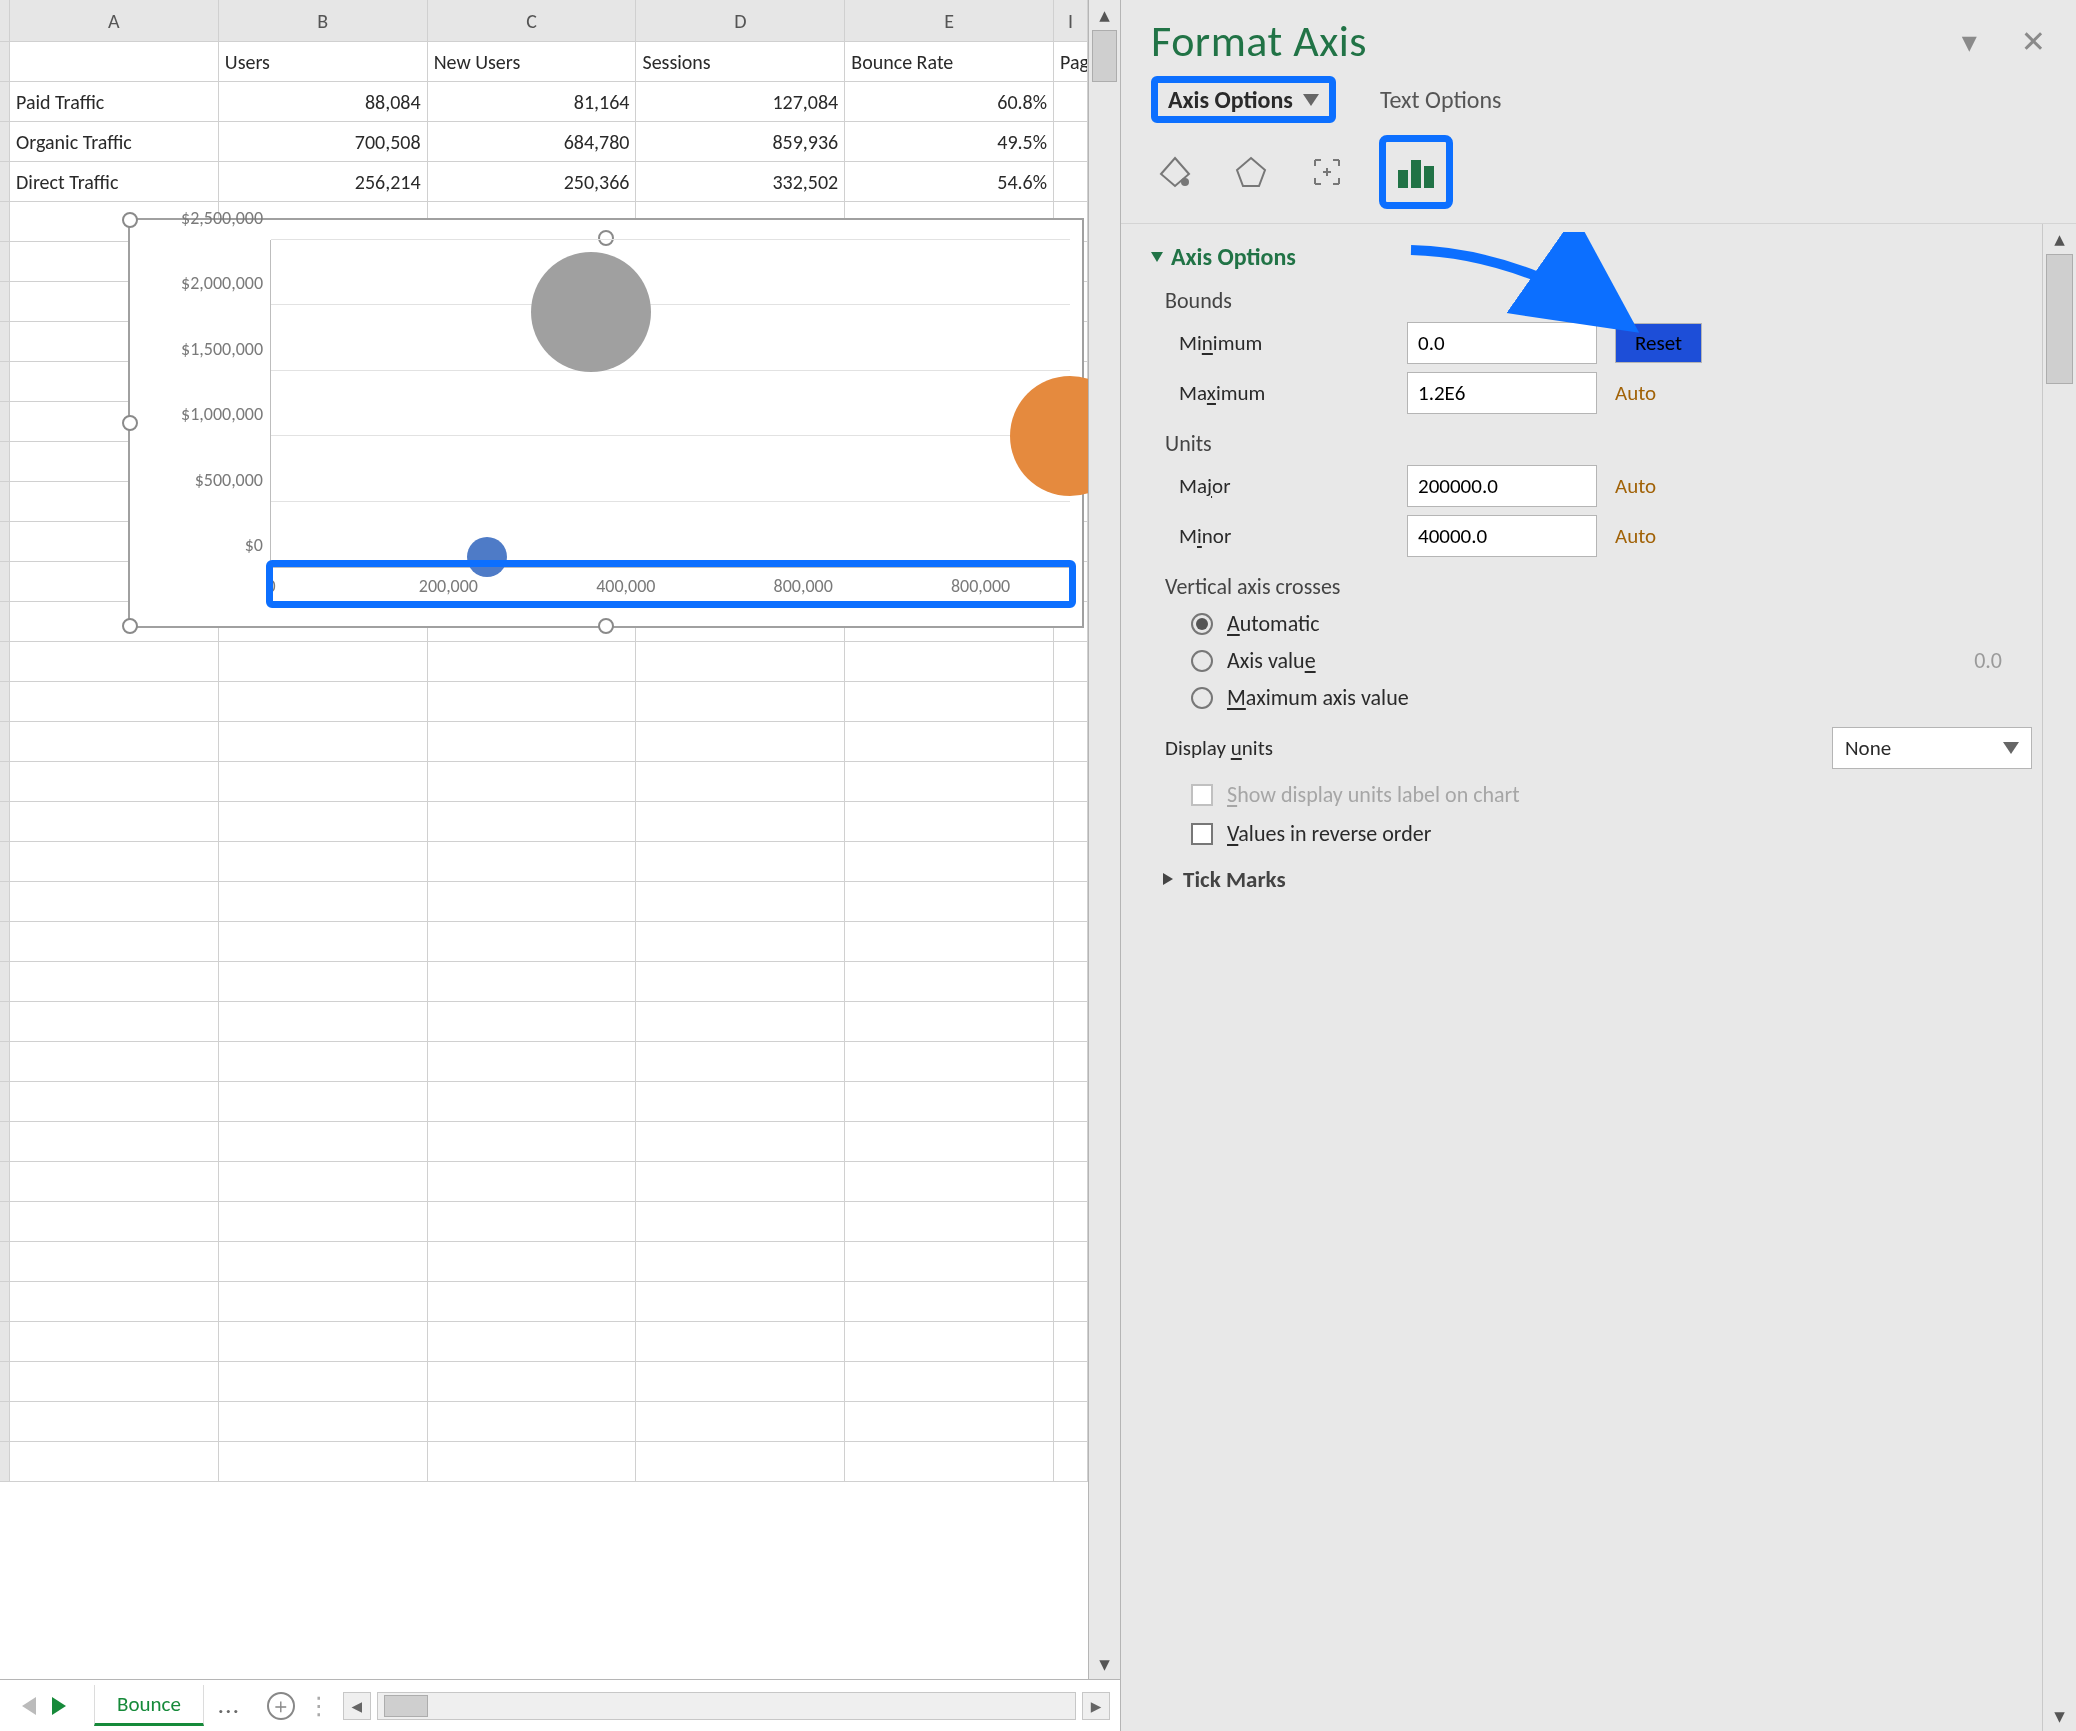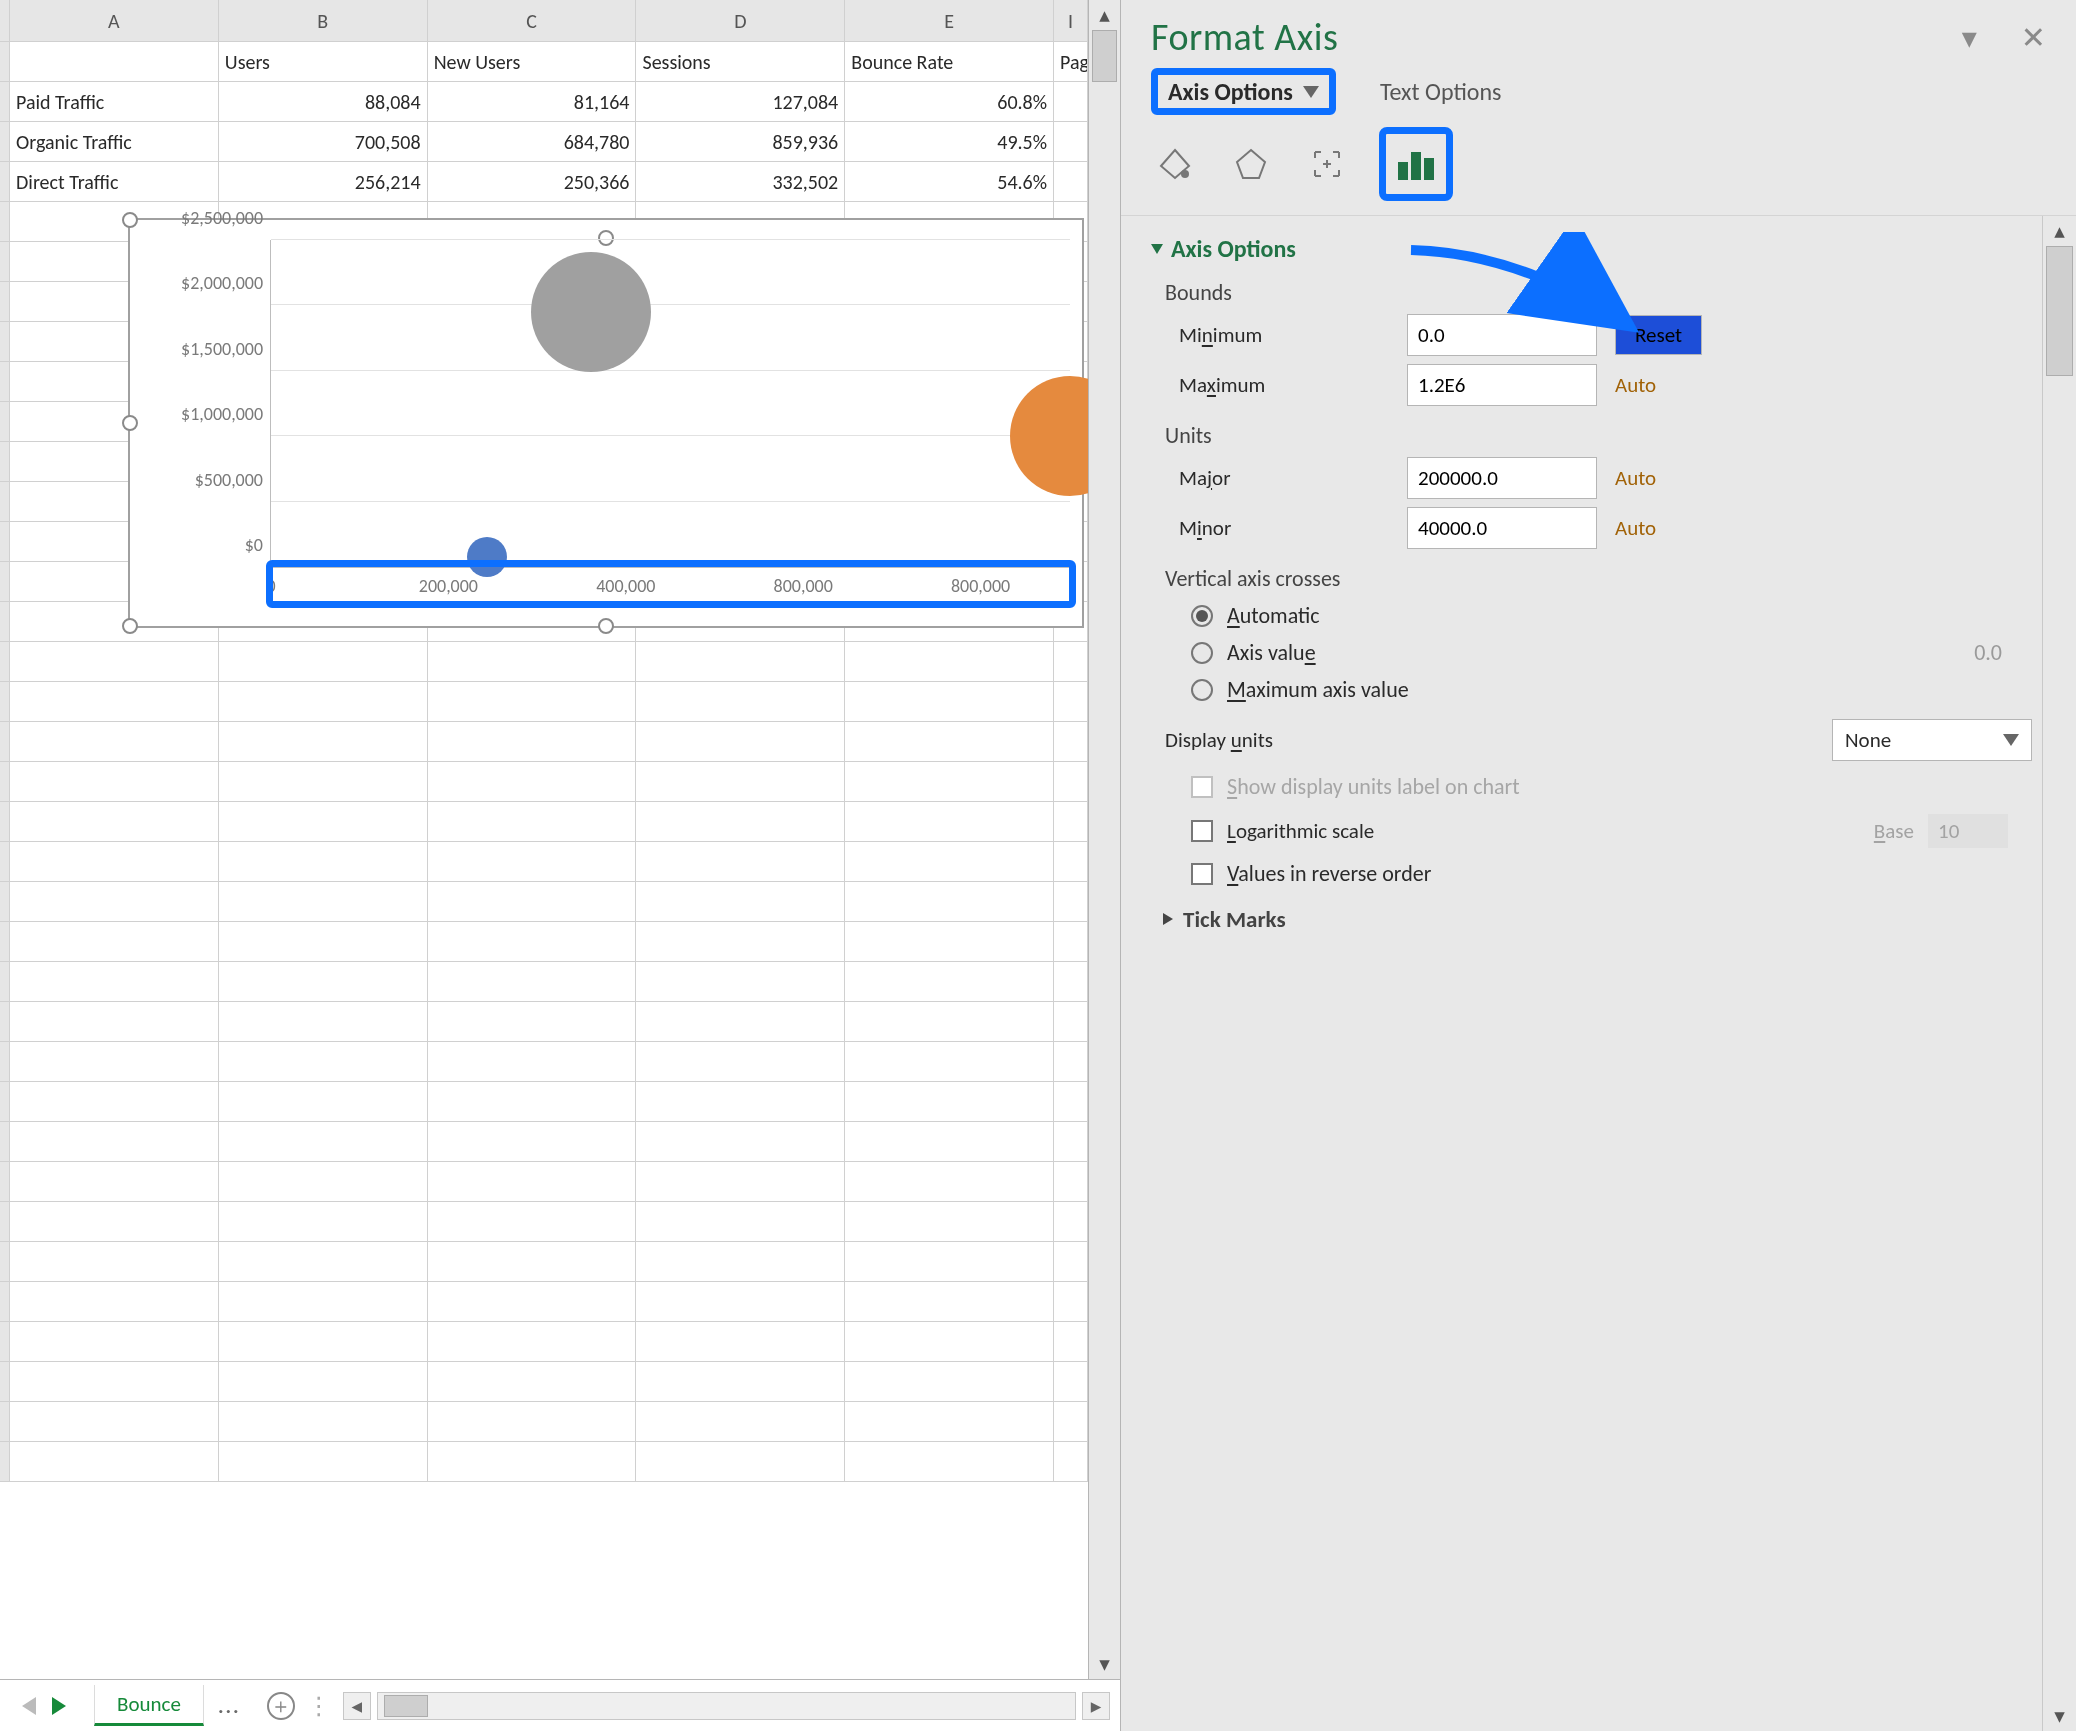--- a/index.html
+++ b/index.html
@@ -46,21 +46,21 @@
 
 
 .vscroll{width:32px;flex:none;display:flex;flex-direction:column;background:var(--panel-bg);border-left:1px solid var(--border)}
 .sbtn{height:30px;display:flex;align-items:center;justify-content:center;color:#555}
 .strack{flex:1;position:relative}
 .sthumb{position:absolute;left:3px;right:3px;top:0;height:52px;border:1px solid #adadad;background:#cfcfcf}
 
 
 .panel{flex:1;display:flex;flex-direction:column;min-height:0}
 .ptitle{display:flex;align-items:center;justify-content:space-between;padding:14px 30px 8px 30px}
-.ptitle h1{margin:0;font-weight:300;color:var(--accent);font-size:38px;letter-spacing:.5px}
+.ptitle h1{margin:0;font-weight:300;color:var(--accent);font-size:44px;letter-spacing:.5px}
 .p-icons{display:flex;gap:44px;color:#8a8a8a;font-size:30px}
 
 .opt-row{display:flex;gap:44px;align-items:center;padding:0 30px 12px 30px}
 .opt-drop{display:flex;align-items:center;gap:10px;font-weight:700;font-size:24px}
 .tri{width:0;height:0;border-left:8px solid transparent;border-right:8px solid transparent;border-top:12px solid #666}
 .opt-other{font-size:24px;color:#555}
 .hl-box{border:7px solid var(--hl);border-radius:6px;padding:2px 10px}
 
 .icon-row{display:flex;gap:28px;align-items:center;padding:0 30px 14px 30px}
 .tool-ic{width:48px;height:48px;display:flex;align-items:center;justify-content:center}
@@ -638,26 +638,20 @@
             <div class="sel">
                 <span>None</span>
                 <span class="tri"></span>
               </div>
           </div>
           <div class="chk dim">
               <span class="box"></span>
               <span><span class="u">S</span>how display units label on chart</span>
             </div>
 
-          <div class="log-row">
-            <span class="box"></span>
-            <span><span class="u">L</span>ogarithmic scale</span>
-            <span class="base-l"><span class="u">B</span>ase</span>
-            <span class="base-v">10</span>
-          </div>
           <div class="chk">
               <span class="box"></span>
               <span><span class="u">V</span>alues in reverse order</span>
             </div>
 
           <div class="tm">
               <span class="caret right"></span>
               <span>Tick Marks</span>
             </div>
         </div>

